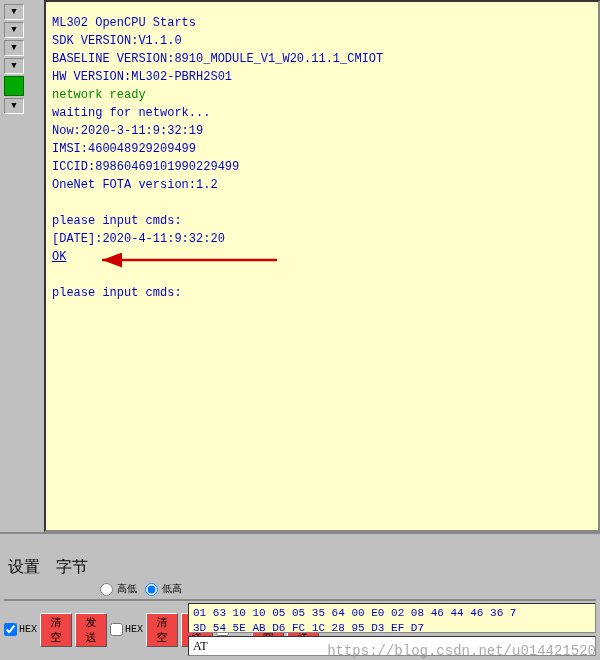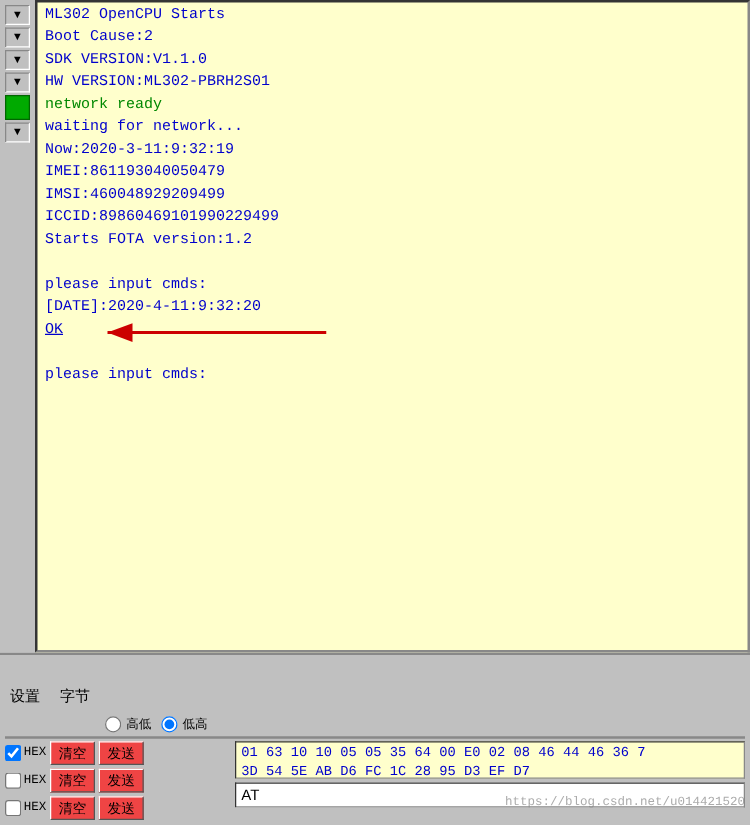--- a/index.html
+++ b/index.html
@@ -55,66 +55,67 @@
       width: 20px;
       height: 20px;
       background: #00aa00;
       border: 1px solid #006600;
     }
 
     .terminal-output {
       flex: 1;
       background: #ffffcc;
       border: 2px inset #888;
-      padding: 0 6px;
+      padding: 12px 6px;
       overflow-y: auto;
       color: #0000cc;
       font-size: 12px;
       line-height: 1.5;
       position: relative;
+      margin-left: 16px;
     }
 
     .terminal-line {
       color: #0000cc;
       white-space: pre;
     }
 
     .terminal-line.green-text {
       color: #008800;
     }
 
     
     .bottom-section {
       background: #c0c0c0;
       border-top: 2px solid #888;
       padding: 4px;
     }
 
     .settings-label {
-      font-size: 12px;
+      font-size: 16px;
       color: #000;
       padding: 2px 4px;
     }
 
     .divider {
       height: 2px;
       background: #888;
       margin: 2px 0;
     }
 
     
     .input-area {
       display: flex;
       gap: 4px;
     }
 
     .input-left {
       width: 180px;
       display: flex;
-      flex-direction: column;
+      flex-direction: row;
       gap: 3px;
     }
 
     .radio-group {
       display: flex;
       gap: 4px;
       align-items: center;
       font-size: 10px;
       margin-top: 44px;
     }
@@ -157,39 +158,39 @@
       line-height: 1.4;
     }
 
     .input-field {
       background: #ffffff;
       border: 1px inset #888;
       padding: 2px 4px;
       font-size: 12px;
       color: #000;
       height: 20px;
-      font-family: Liberation Sans, sans-serif;
+      font-family: Liberation Serif, serif;
     }
 
     .input-field-highlight {
       background: #6688ff;
       color: #ffffff;
     }
 
     .input-row {
       display: flex;
       align-items: center;
       gap: 3px;
     }
 
     .watermark {
       position: absolute;
-      bottom: 12px;
+      bottom: 1px;
       right: 4px;
-      font-size: 10px;
+      font-size: 14px;
       color: #888;
       opacity: 0.7;
     }
   </style>
 </head>
 <body>
 
 <div class="main-container">
 
   <div class="terminal-section">
@@ -198,30 +199,29 @@
       <div class="sidebar-btn">▼</div>
       <div class="sidebar-btn">▼</div>
       <div class="sidebar-btn">▼</div>
       <div class="sidebar-btn">▼</div>
       <div class="sidebar-green"></div>
       <div class="sidebar-btn">▼</div>
     </div>
 
     <div class="terminal-output">
       <div class="terminal-line">ML302 OpenCPU Starts</div>
-      <div class="terminal-line">Boot Cause:2</div>
       <div class="terminal-line">SDK VERSION:V1.1.0</div>
+      <div class="terminal-line">BASELINE VERSION:8910_MODULE_V1_W20.11.1_CMIOT</div>
       <div class="terminal-line">HW VERSION:ML302-PBRH2S01</div>
       <div class="terminal-line green-text">network ready</div>
       <div class="terminal-line">waiting for network...</div>
       <div class="terminal-line">Now:2020-3-11:9:32:19</div>
-      <div class="terminal-line">IMEI:861193040050479</div>
       <div class="terminal-line">IMSI:460048929209499</div>
       <div class="terminal-line">ICCID:89860469101990229499</div>
-      <div class="terminal-line">Starts FOTA version:1.2</div>
+      <div class="terminal-line">OneNet FOTA version:1.2</div>
       <div class="terminal-line">&nbsp;</div>
       <div class="terminal-line">please input cmds:</div>
       <div class="terminal-line">[DATE]:2020-4-11:9:32:20</div>
       <div style="position:relative; display:flex; align-items:flex-start;text-decoration:underline;">
         <div class="terminal-line">OK</div>
 
         <svg width="220" height="40" style="position:absolute; left:10px; top:-8px;">
           <defs>
             <marker id="arrowhead" markerWidth="8" markerHeight="6" refX="8" refY="3" orient="auto">
               <polygon points="0 0, 8 3, 0 6" fill="#cc0000"></polygon>

